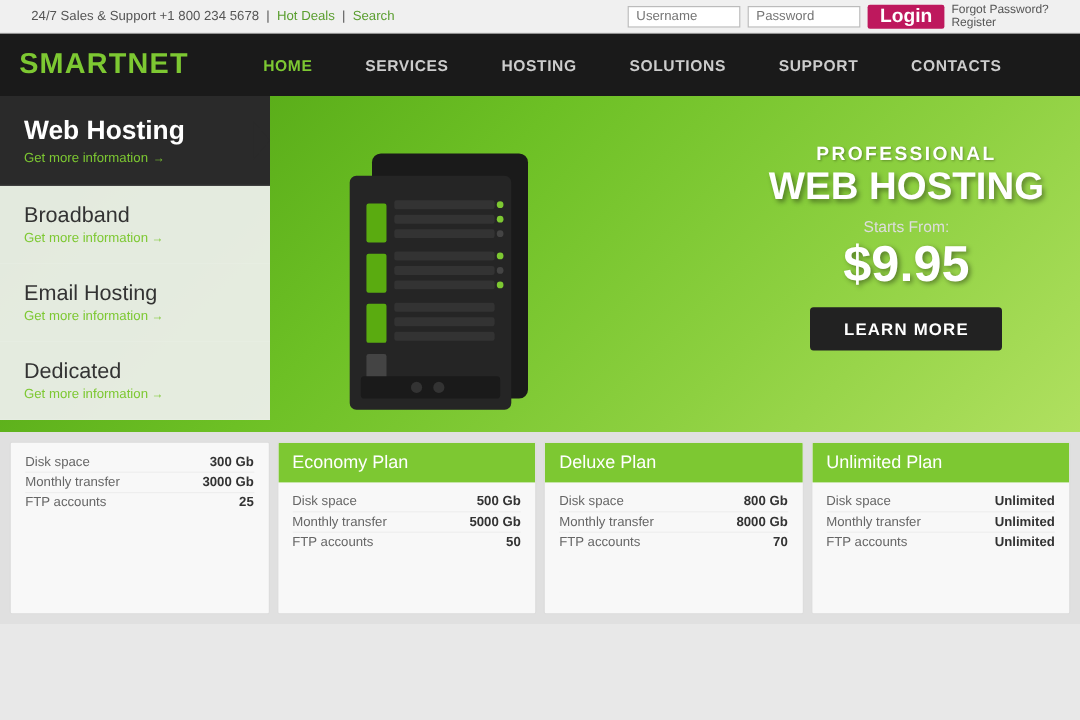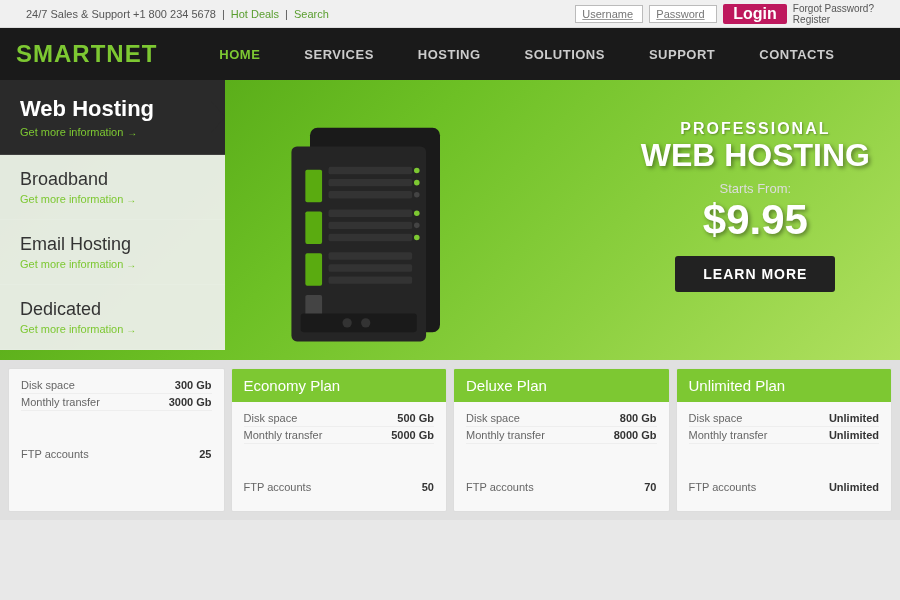--- a/index.html
+++ b/index.html
@@ -20,22 +20,21 @@
     #topbar-left { display: flex; align-items: center; gap: 6px; }
     #topbar-left a { color: #5a9e2f; text-decoration: none; }
     #topbar-right { display: flex; align-items: center; gap: 6px; }
     #topbar-right input {
       height: 18px;
       border: 1px solid #bbb;
       padding: 0 6px;
       font-size: 11px;
       background: #fff;
       color: #999;
-      width: 68px;
-      text-decoration: underline;
+      width: 94px;
     }
     #login-btn {
       background: #be185d;
       color: #fff;
       border: none;
       height: 20px;
       padding: 0 10px;
       font-size: 16px;
       font-weight: bold;
       cursor: pointer;
@@ -242,21 +241,21 @@
       flex: 1;
     }
     .plan-row {
       display: flex;
       justify-content: space-between;
       font-size: 11px;
       color: #555;
       padding: 2px 0;
       border-bottom: 1px solid #eee;
     }
-    .plan-row:last-child { border-bottom: none; margin-top: 35px; }
+    .plan-row:last-child { border-bottom: none; }
     .plan-row .label { color: #666; }
     .plan-row .value { color: #333; font-weight: bold; }
   </style>
 </head>
 <body>
 
 <div id="topbar">
   <div id="topbar-left">
     <span>24/7 Sales &amp; Support  +1 800 234 5678</span>
     <span>|</span>

